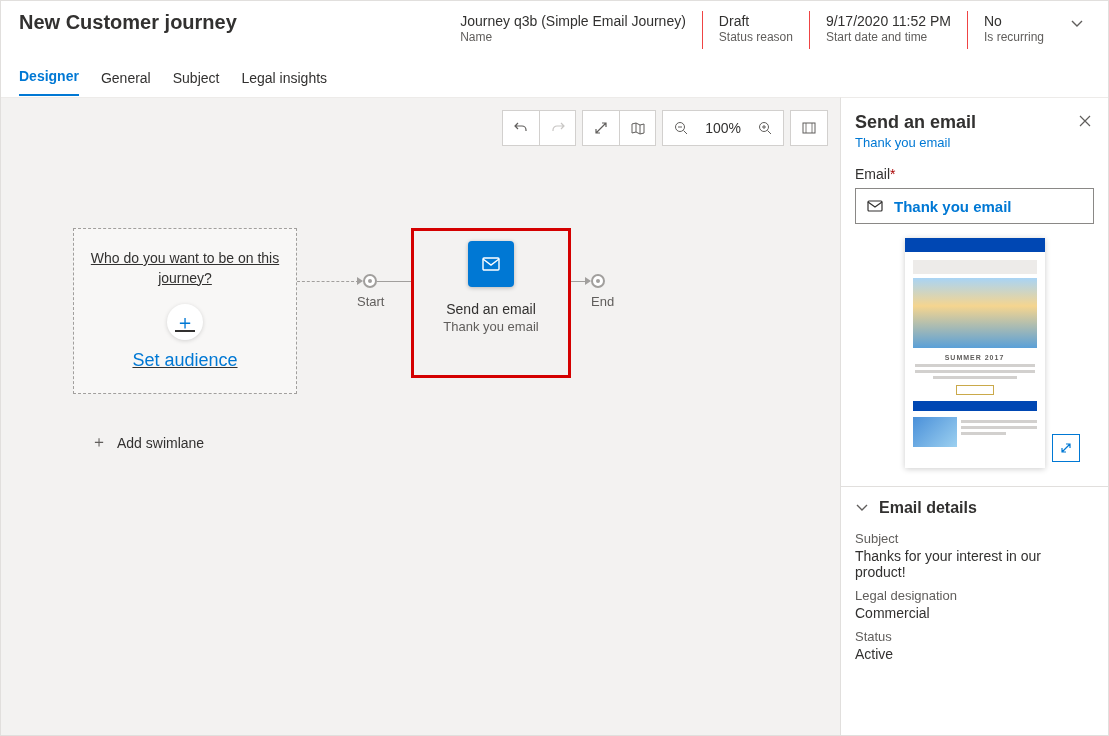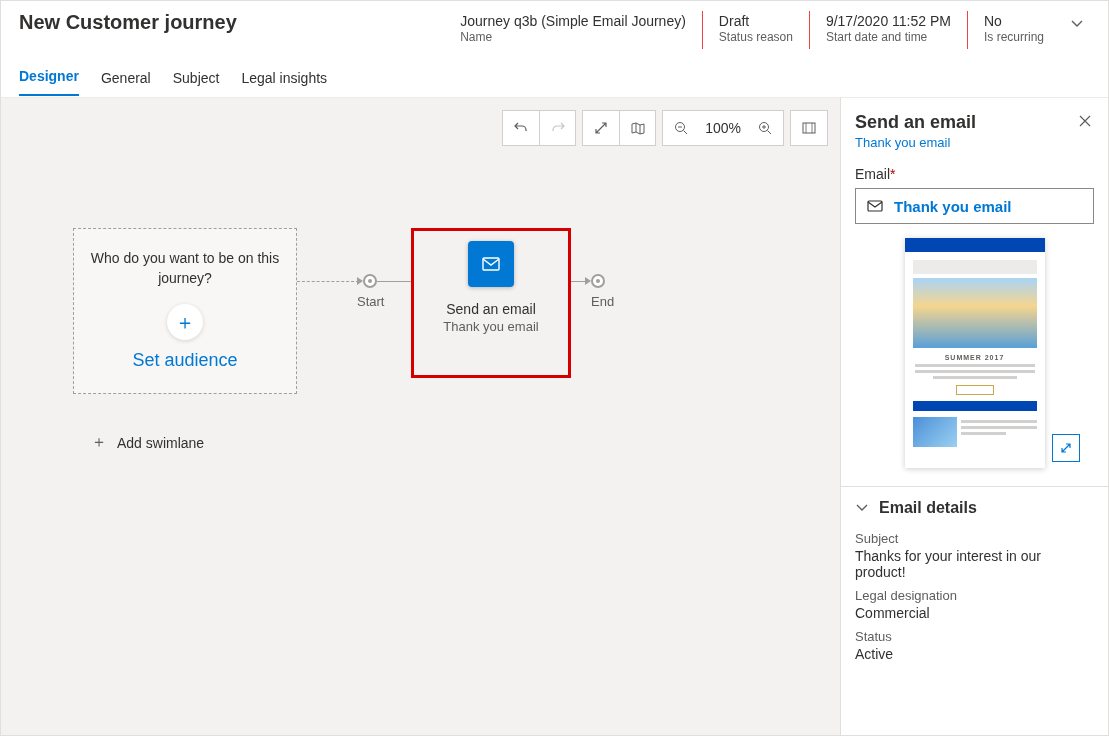--- a/index.html
+++ b/index.html
@@ -28,21 +28,21 @@
   
   .toolbar { position:absolute; top:12px; right:12px; display:flex; gap:6px;border-radius:7px; }
   .tb-group { display:flex; background:#fff; border:1px solid #d2d0ce; }
   .tb-btn { width:36px; height:34px; display:flex; align-items:center; justify-content:center; color:#605e5c; cursor:pointer; }
   .tb-btn + .tb-btn { border-left:1px solid #d2d0ce; }
   .tb-btn.disabled { color:#c8c6c4; cursor:default; }
   .tb-zoom { display:flex; align-items:center; background:#fff; border:1px solid #d2d0ce; }
   .tb-zoom .zlabel { padding:0 6px; font-size:14px; color:#323130; }
 
   .audience-box { position:absolute; left:72px; top:130px; width:224px; height:166px;
-    border:1px dashed #a19f9d; background:rgba(255,255,255,0.4); text-align:center; padding:20px 16px 12px; }
+    border:1px dashed #a19f9d; background:rgba(255,255,255,0.4); text-align:center; padding:20px 16px 12px;text-decoration:underline; }
   .audience-box .q { font-size:14px; color:#323130; line-height:1.4; }
   .plus-circle { width:36px; height:36px; background:#fff; border-radius:50%; margin:16px auto 10px;
     display:flex; align-items:center; justify-content:center; box-shadow:0 1px 4px rgba(0,0,0,0.15); cursor:pointer; color:#0078d4; font-size:20px; }
   .set-aud { color:#0078d4; font-size:18px; cursor:pointer; }
 
   .node-dot { width:14px; height:14px; border:2px solid #a19f9d; border-radius:50%; background:#fff; position:absolute; }
   .node-dot::after { content:""; position:absolute; inset:3px; background:#a19f9d; border-radius:50%; }
   .node-label { position:absolute; font-size:13px; color:#605e5c; }
 
   .conn { position:absolute; height:0; border-top:1px dashed #a19f9d; }

